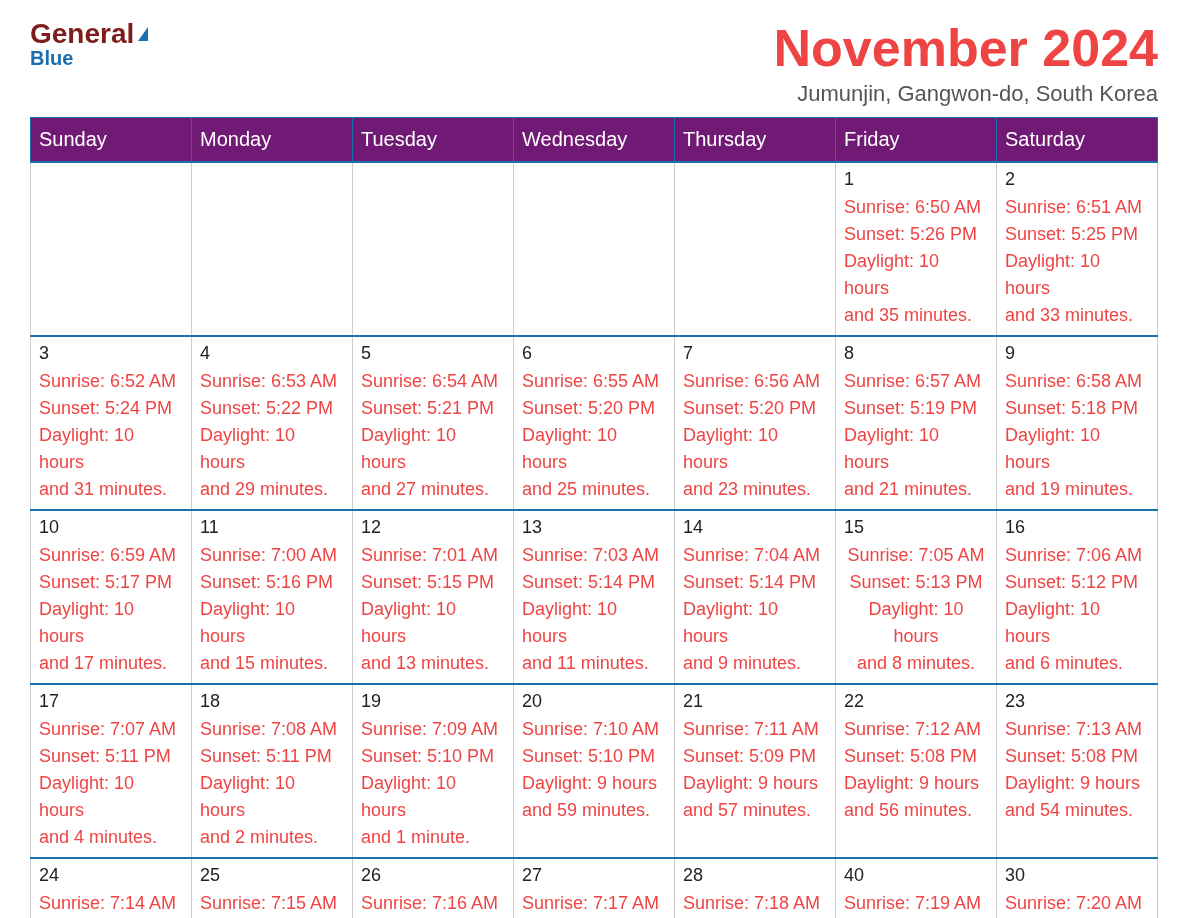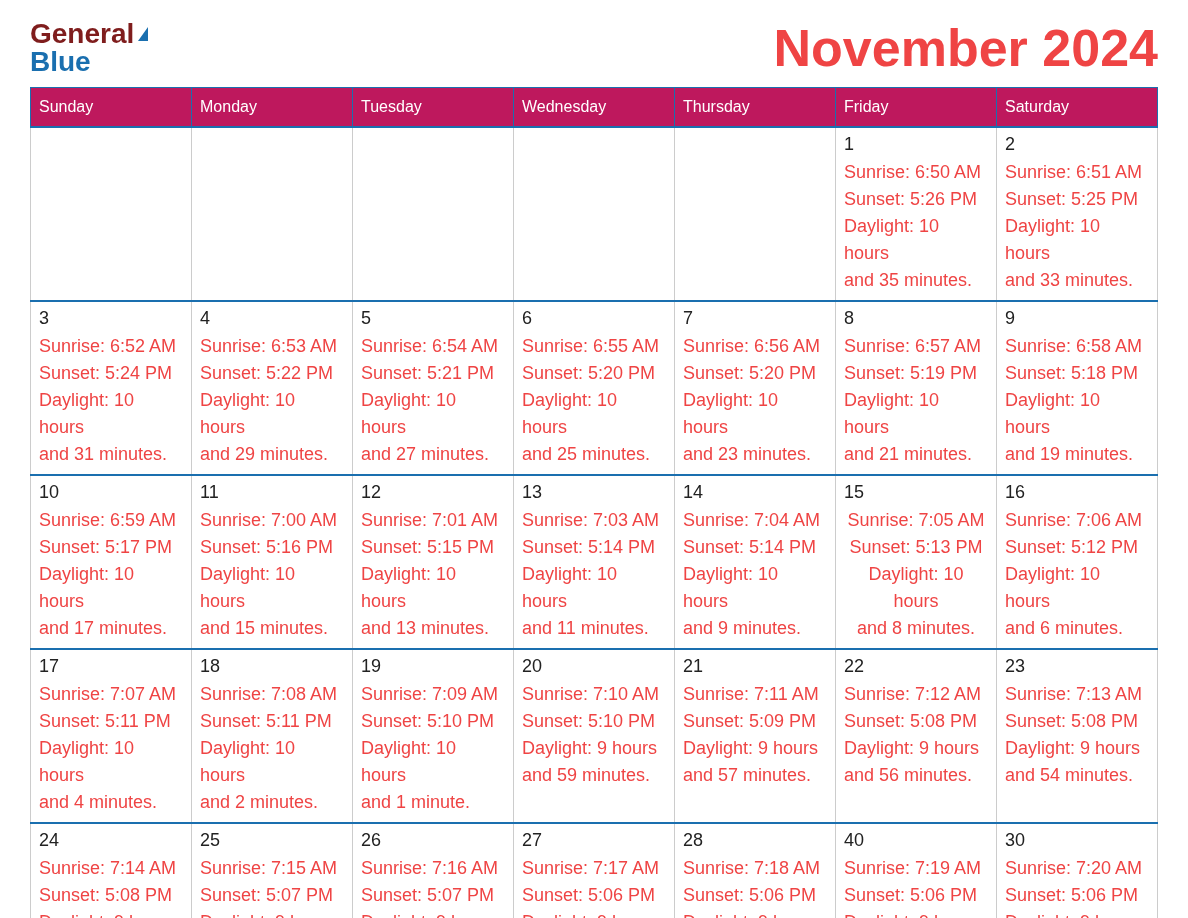--- a/index.html
+++ b/index.html
@@ -21,21 +21,21 @@
       flex-direction: column;
       align-items: flex-start;
     }
     .logo-general {
       font-size: 28px;
       font-weight: bold;
       color: #7f1d1d;
       line-height: 1;
     }
     .logo-blue {
-      font-size: 28px;
+      font-size: 20px;
       font-weight: bold;
       color: #1a6faf;
       line-height: 1;
     }
     .logo-triangle {
       display: inline-block;
       width: 0;
       height: 0;
       border-left: 10px solid transparent;
       border-bottom: 14px solid #1a6faf;
@@ -55,25 +55,25 @@
       font-size: 22px;
       color: #555;
       margin-top: 4px;
     }
     .calendar {
       width: 100%;
       border-collapse: collapse;
       margin-top: 10px;
     }
     .calendar th {
-      background-color: #be185d;
+      background-color: #701a75;
       color: #fff;
       padding: 10px 8px;
       text-align: left;
-      font-size: 16px;
+      font-size: 20px;
       font-weight: normal;
       border: 1px solid #1a6faf;
     }
     .calendar td {
       border: 1px solid #ccc;
       vertical-align: top;
       padding: 6px 8px;
       width: 14.28%;
       min-height: 110px;
       height: 110px;
@@ -102,20 +102,21 @@
 <div class="header">
   <div class="logo">
     <div style="display:flex;align-items:center;">
       <span class="logo-general">General</span>
       <span class="logo-triangle"></span>
     </div>
     <span class="logo-blue">Blue</span>
   </div>
   <div class="title-area">
     <div class="month-title">November 2024</div>
+    <div class="location">Jumunjin, Gangwon-do, South Korea</div>
   </div>
 </div>
 
 <table class="calendar">
   <thead>
     <tr>
     <th>Sunday</th>
         <th>Monday</th>
         <th>Tuesday</th>
         <th>Wednesday</th>

